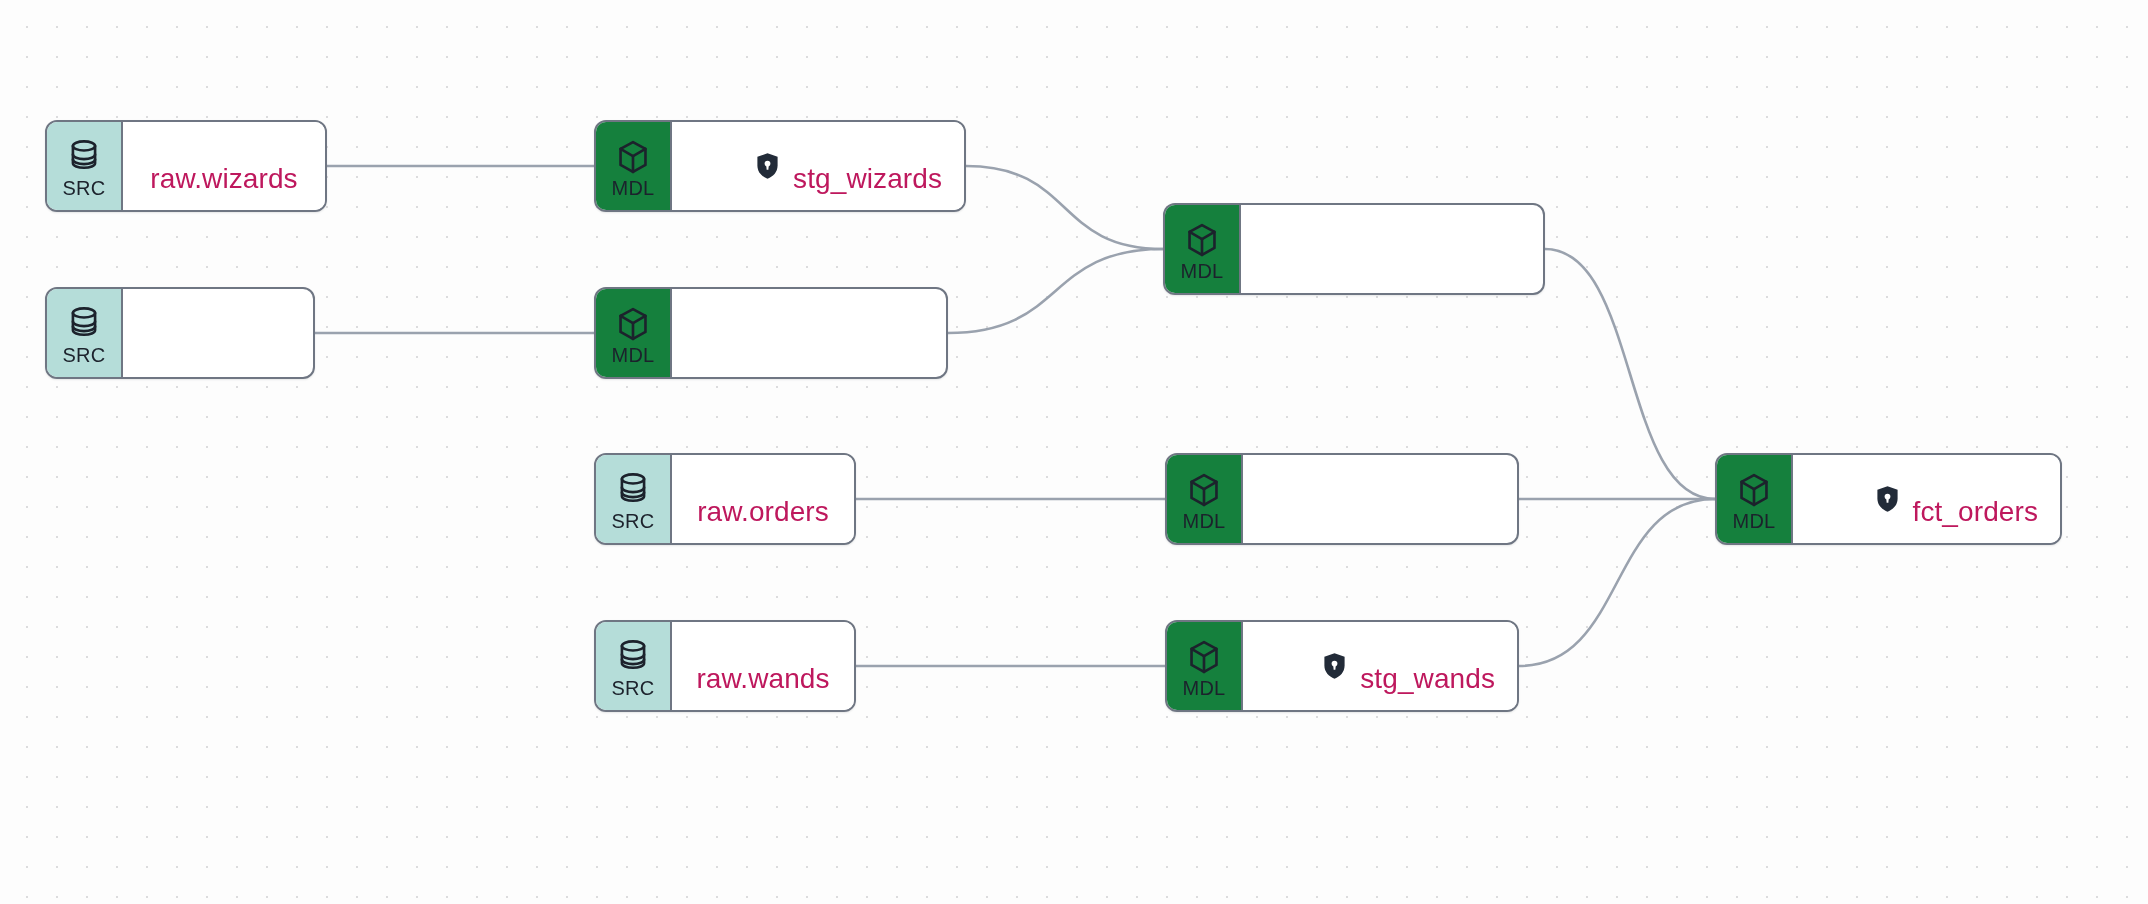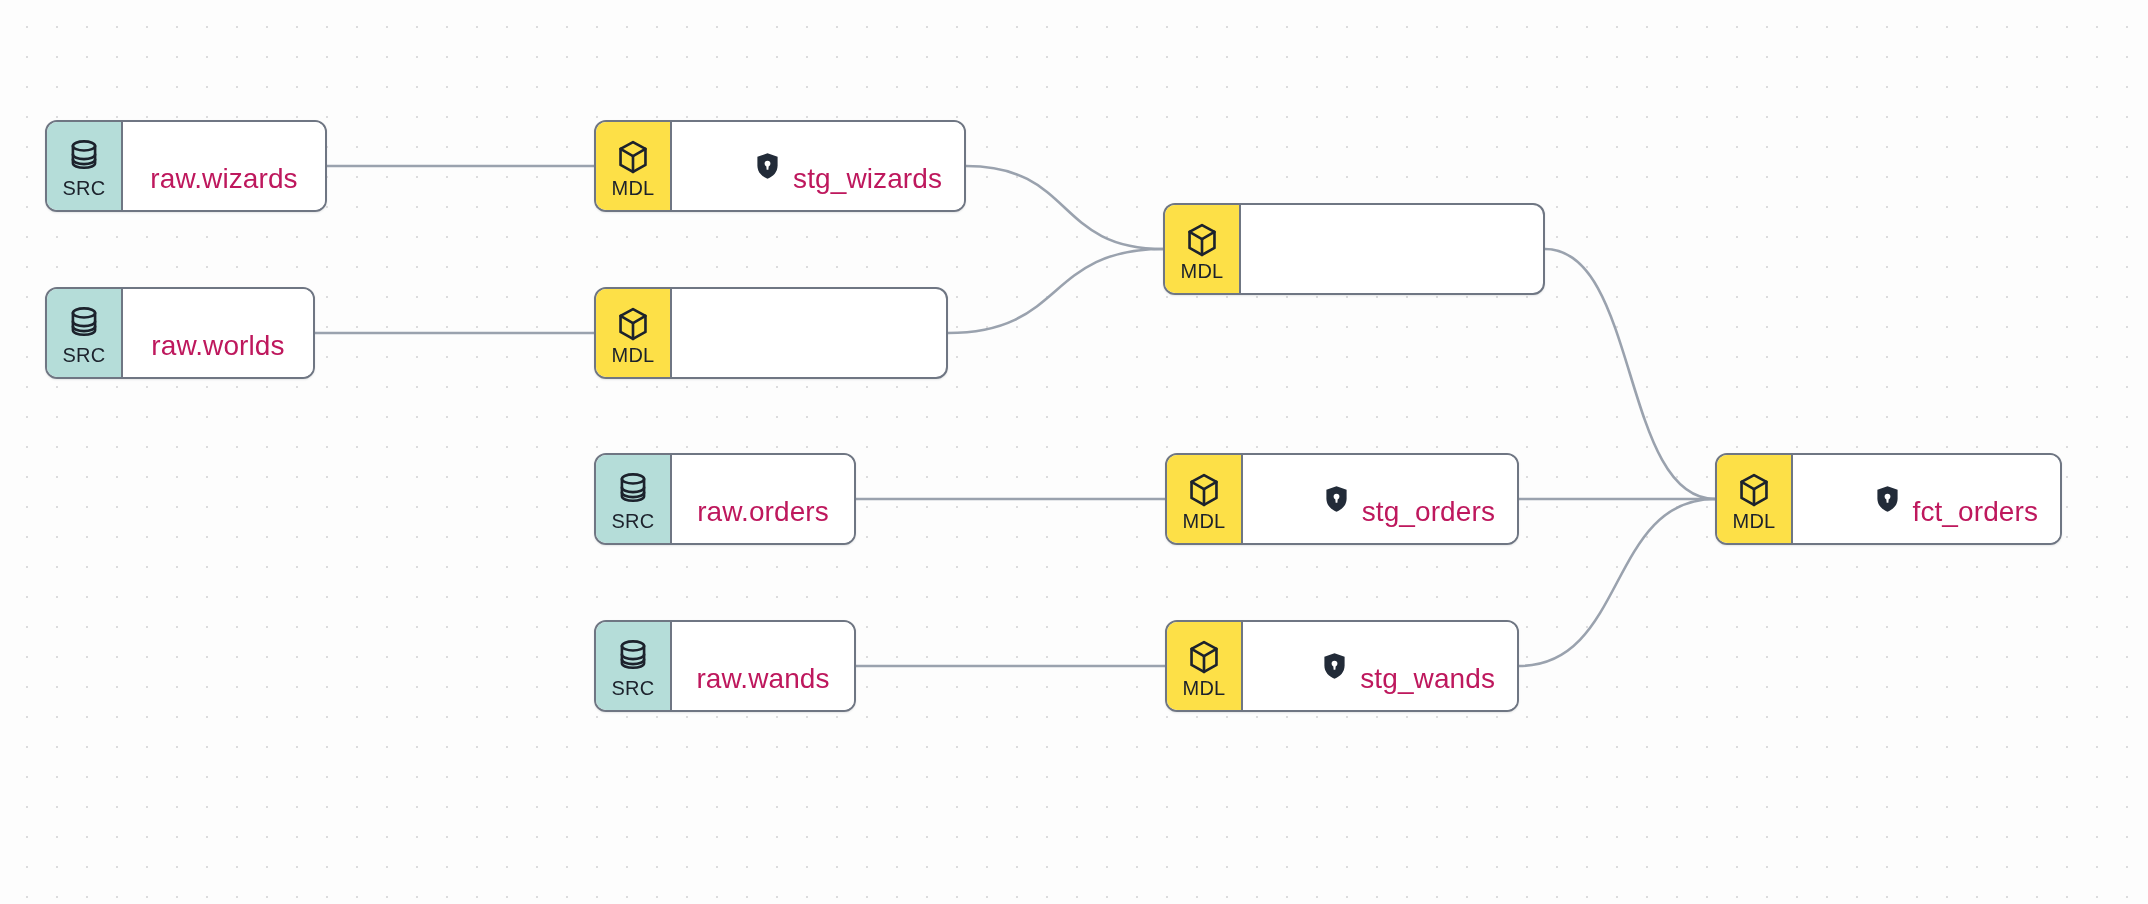--- a/index.html
+++ b/index.html
@@ -69,21 +69,21 @@
     display: flex;
     flex-direction: column;
     align-items: center;
     justify-content: center;
     gap: 1px;
     border-right: 2.5px solid #6f7683;
     padding-top: 4px;
   }
 
   .graph-node.type-src .node-badge { background: #b5ddd9; }
-  .graph-node.type-mdl .node-badge { background: #fde047; }
+  .graph-node.type-mdl .node-badge { background: #15803d; }
 
   .badge-icon {
     display: block;
     line-height: 0;
   }
 
   .badge-label {
     font-size: 20px;
     font-weight: 400;
     letter-spacing: 0.2px;
@@ -157,23 +157,20 @@
       <div class="graph-node type-src" style="left: 45px; top: 287px; width: 270px;">
         <div class="node-badge">
           <span class="badge-icon"><svg width="34" height="36" viewBox="0 0 24 26" fill="none" stroke="#1c222c" stroke-width="1.9" stroke-linecap="round" stroke-linejoin="round">
               <ellipse cx="12" cy="5" rx="8" ry="3.3"></ellipse>
               <path d="M4 5v12.5c0 1.8 3.6 3.3 8 3.3s8-1.5 8-3.3V5"></path>
               <path d="M4 11.2c0 1.8 3.6 3.3 8 3.3s8-1.5 8-3.3"></path>
               <path d="M4 14.8c0 1.8 3.6 3.3 8 3.3s8-1.5 8-3.3"></path>
             </svg></span>
           <span class="badge-label">SRC</span>
         </div>
-        <div class="node-body centered">
-          <span class="node-title">raw.worlds</span>
-        </div>
       </div>
       <div class="graph-node type-src" style="left: 594px; top: 453px; width: 262px;">
         <div class="node-badge">
           <span class="badge-icon"><svg width="34" height="36" viewBox="0 0 24 26" fill="none" stroke="#1c222c" stroke-width="1.9" stroke-linecap="round" stroke-linejoin="round">
               <ellipse cx="12" cy="5" rx="8" ry="3.3"></ellipse>
               <path d="M4 5v12.5c0 1.8 3.6 3.3 8 3.3s8-1.5 8-3.3V5"></path>
               <path d="M4 11.2c0 1.8 3.6 3.3 8 3.3s8-1.5 8-3.3"></path>
               <path d="M4 14.8c0 1.8 3.6 3.3 8 3.3s8-1.5 8-3.3"></path>
             </svg></span>
           <span class="badge-label">SRC</span>
@@ -226,70 +223,62 @@
       </div>
       <div class="graph-node type-mdl" style="left: 1165px; top: 453px; width: 354px;">
         <div class="node-badge">
           <span class="badge-icon"><svg width="34" height="36" viewBox="0 0 24 26" fill="none" stroke="#1c222c" stroke-width="1.9" stroke-linecap="round" stroke-linejoin="round">
               <path d="M12 2.2 21 7.2v11.5L12 23.8 3 18.7V7.2z"></path>
               <path d="M3 7.2 12 12.3l9-5.1"></path>
               <path d="M12 12.3v11.5"></path>
             </svg></span>
           <span class="badge-label">MDL</span>
         </div>
+      </div>
+      <div class="graph-node type-mdl" style="left: 1165px; top: 620px; width: 354px;">
+        <div class="node-badge">
+          <span class="badge-icon"><svg width="34" height="36" viewBox="0 0 24 26" fill="none" stroke="#1c222c" stroke-width="1.9" stroke-linecap="round" stroke-linejoin="round">
+              <path d="M12 2.2 21 7.2v11.5L12 23.8 3 18.7V7.2z"></path>
+              <path d="M3 7.2 12 12.3l9-5.1"></path>
+              <path d="M12 12.3v11.5"></path>
+            </svg></span>
+          <span class="badge-label">MDL</span>
+        </div>
         <div class="node-body">
           <span class="shield-icon"><svg width="25" height="28" viewBox="0 0 20 23" fill="none">
               <path d="M10 1.1 18.3 4.0v7.1c0 5.2-3.5 9.0-8.3 10.8C5.2 20.1 1.7 16.3 1.7 11.1V4.0z" fill="#222b38"></path>
               <circle cx="10" cy="9.5" r="2.35" fill="#ffffff"></circle>
               <path d="M8.85 9.9h2.3l-.45 4.6h-1.4z" fill="#ffffff"></path>
             </svg></span>
-          <span class="node-title">stg_orders</span>
-        </div>
-      </div>
-      <div class="graph-node type-mdl" style="left: 1165px; top: 620px; width: 354px;">
+          <span class="node-title">stg_wands</span>
+        </div>
+      </div>
+      <div class="graph-node type-mdl" style="left: 1163px; top: 203px; width: 382px;">
+        <div class="node-badge">
+          <span class="badge-icon"><svg width="34" height="36" viewBox="0 0 24 26" fill="none" stroke="#1c222c" stroke-width="1.9" stroke-linecap="round" stroke-linejoin="round">
+              <path d="M12 2.2 21 7.2v11.5L12 23.8 3 18.7V7.2z"></path>
+              <path d="M3 7.2 12 12.3l9-5.1"></path>
+              <path d="M12 12.3v11.5"></path>
+            </svg></span>
+          <span class="badge-label">MDL</span>
+        </div>
+      </div>
+      <div class="graph-node type-mdl" style="left: 1715px; top: 453px; width: 347px;">
         <div class="node-badge">
           <span class="badge-icon"><svg width="34" height="36" viewBox="0 0 24 26" fill="none" stroke="#1c222c" stroke-width="1.9" stroke-linecap="round" stroke-linejoin="round">
               <path d="M12 2.2 21 7.2v11.5L12 23.8 3 18.7V7.2z"></path>
               <path d="M3 7.2 12 12.3l9-5.1"></path>
               <path d="M12 12.3v11.5"></path>
             </svg></span>
           <span class="badge-label">MDL</span>
         </div>
         <div class="node-body">
           <span class="shield-icon"><svg width="25" height="28" viewBox="0 0 20 23" fill="none">
               <path d="M10 1.1 18.3 4.0v7.1c0 5.2-3.5 9.0-8.3 10.8C5.2 20.1 1.7 16.3 1.7 11.1V4.0z" fill="#222b38"></path>
               <circle cx="10" cy="9.5" r="2.35" fill="#ffffff"></circle>
               <path d="M8.85 9.9h2.3l-.45 4.6h-1.4z" fill="#ffffff"></path>
             </svg></span>
-          <span class="node-title">stg_wands</span>
-        </div>
-      </div>
-      <div class="graph-node type-mdl" style="left: 1163px; top: 203px; width: 382px;">
-        <div class="node-badge">
-          <span class="badge-icon"><svg width="34" height="36" viewBox="0 0 24 26" fill="none" stroke="#1c222c" stroke-width="1.9" stroke-linecap="round" stroke-linejoin="round">
-              <path d="M12 2.2 21 7.2v11.5L12 23.8 3 18.7V7.2z"></path>
-              <path d="M3 7.2 12 12.3l9-5.1"></path>
-              <path d="M12 12.3v11.5"></path>
-            </svg></span>
-          <span class="badge-label">MDL</span>
-        </div>
-      </div>
-      <div class="graph-node type-mdl" style="left: 1715px; top: 453px; width: 347px;">
-        <div class="node-badge">
-          <span class="badge-icon"><svg width="34" height="36" viewBox="0 0 24 26" fill="none" stroke="#1c222c" stroke-width="1.9" stroke-linecap="round" stroke-linejoin="round">
-              <path d="M12 2.2 21 7.2v11.5L12 23.8 3 18.7V7.2z"></path>
-              <path d="M3 7.2 12 12.3l9-5.1"></path>
-              <path d="M12 12.3v11.5"></path>
-            </svg></span>
-          <span class="badge-label">MDL</span>
-        </div>
-        <div class="node-body">
-          <span class="shield-icon"><svg width="25" height="28" viewBox="0 0 20 23" fill="none">
-              <path d="M10 1.1 18.3 4.0v7.1c0 5.2-3.5 9.0-8.3 10.8C5.2 20.1 1.7 16.3 1.7 11.1V4.0z" fill="#222b38"></path>
-              <circle cx="10" cy="9.5" r="2.35" fill="#ffffff"></circle>
-              <path d="M8.85 9.9h2.3l-.45 4.6h-1.4z" fill="#ffffff"></path>
-            </svg></span>
           <span class="node-title">fct_orders</span>
         </div>
       </div>
     </div>
 
 </div>
 
 </body></html>

